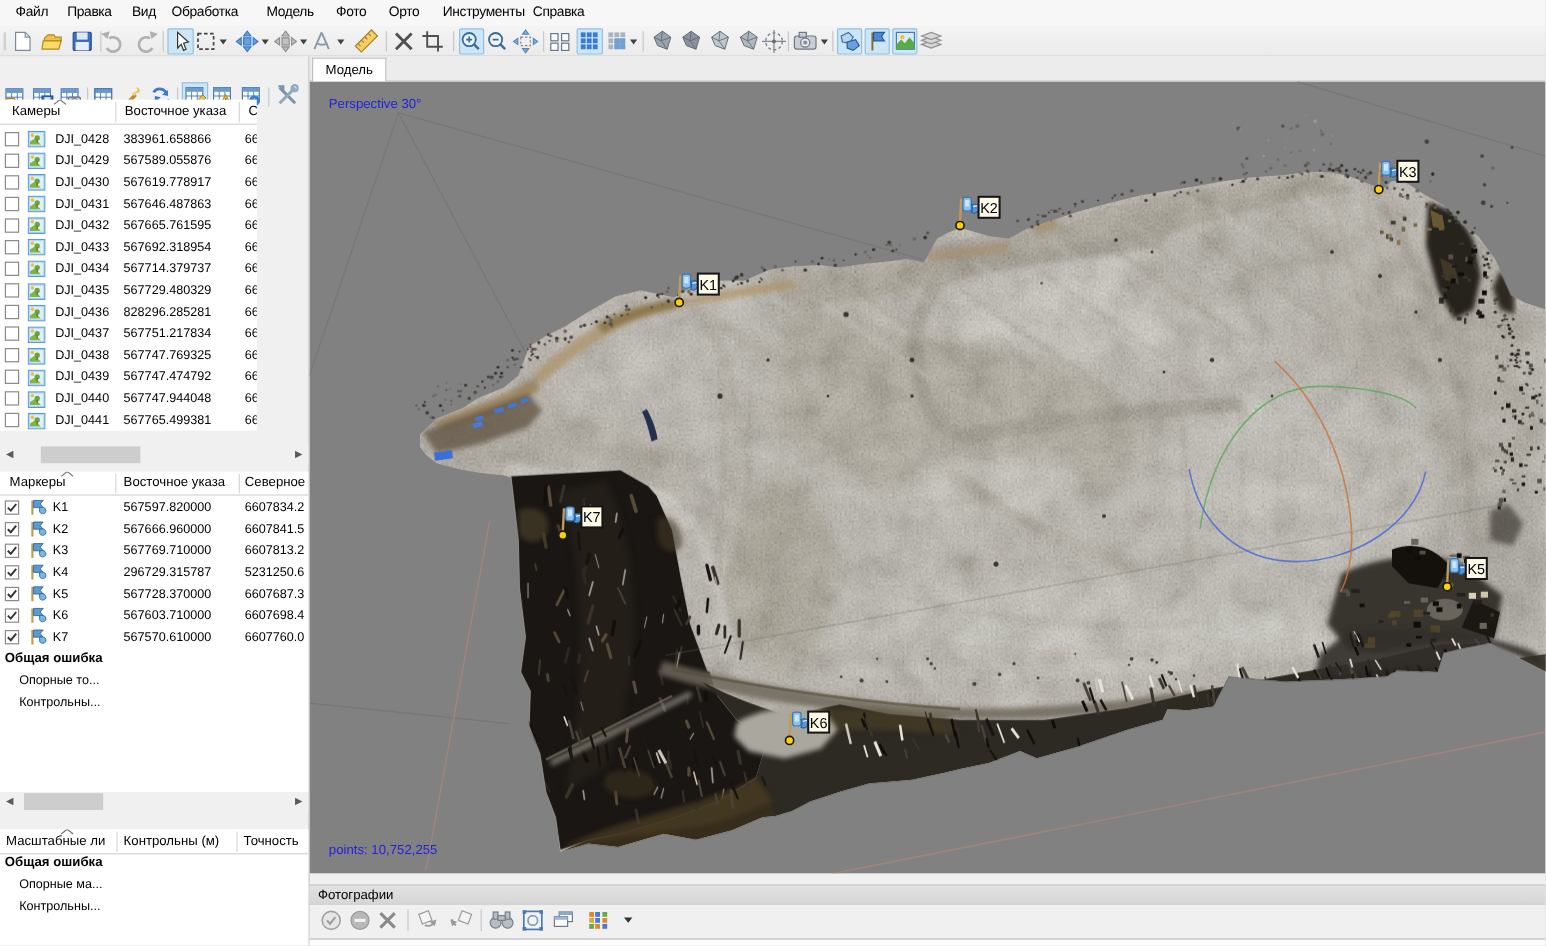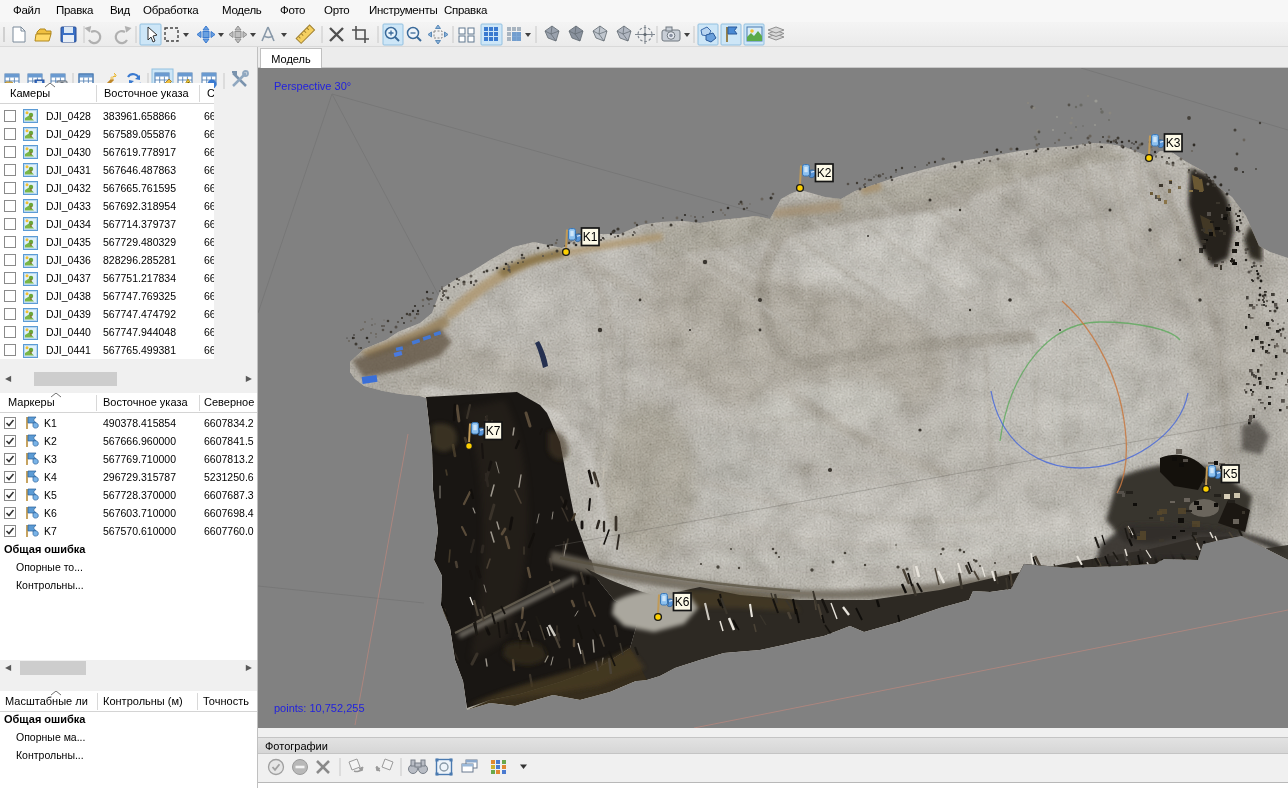--- a/index.html
+++ b/index.html
@@ -448,21 +448,21 @@
         <svg width="12" height="12" style="position:absolute;left:-1px;top:-1px">
           <path d="M2.5,6 L5,8.5 L9.5,3" fill="none" stroke="#333" stroke-width="1.6"></path>
         </svg>
       </div>
       <svg style="position:absolute;left:24px;top:22.0px" width="16" height="16">
         <line x1="3" y1="2" x2="3" y2="14" stroke="#c09a50" stroke-width="1.8"></line>
         <path d="M4,2 h8 l-2.5,3 2.5,3 h-8 z" fill="#5b9bd5" stroke="#2a6099" stroke-width="0.7"></path>
         <path d="M9,8 c4,-1 6,1 5,4 c-2,2 -5,1 -5,-1 z" fill="#7ab4e8" stroke="#2a6099" stroke-width="0.7"></path>
       </svg>
       <div class="cell" style="left:44px;top:23.5px">K1</div>
-      <div class="cell" style="left:103px;top:23.5px">490378.415854</div>
+      <div class="cell" style="left:103px;top:23.5px">567597.820000</div>
       <div class="cell" style="left:204px;top:23.5px">6607834.2</div>
       <div class="cb" style="left:4px;top:41.5px">
         <svg width="12" height="12" style="position:absolute;left:-1px;top:-1px">
           <path d="M2.5,6 L5,8.5 L9.5,3" fill="none" stroke="#333" stroke-width="1.6"></path>
         </svg>
       </div>
       <svg style="position:absolute;left:24px;top:40.0px" width="16" height="16">
         <line x1="3" y1="2" x2="3" y2="14" stroke="#c09a50" stroke-width="1.8"></line>
         <path d="M4,2 h8 l-2.5,3 2.5,3 h-8 z" fill="#5b9bd5" stroke="#2a6099" stroke-width="0.7"></path>
         <path d="M9,8 c4,-1 6,1 5,4 c-2,2 -5,1 -5,-1 z" fill="#7ab4e8" stroke="#2a6099" stroke-width="0.7"></path>

